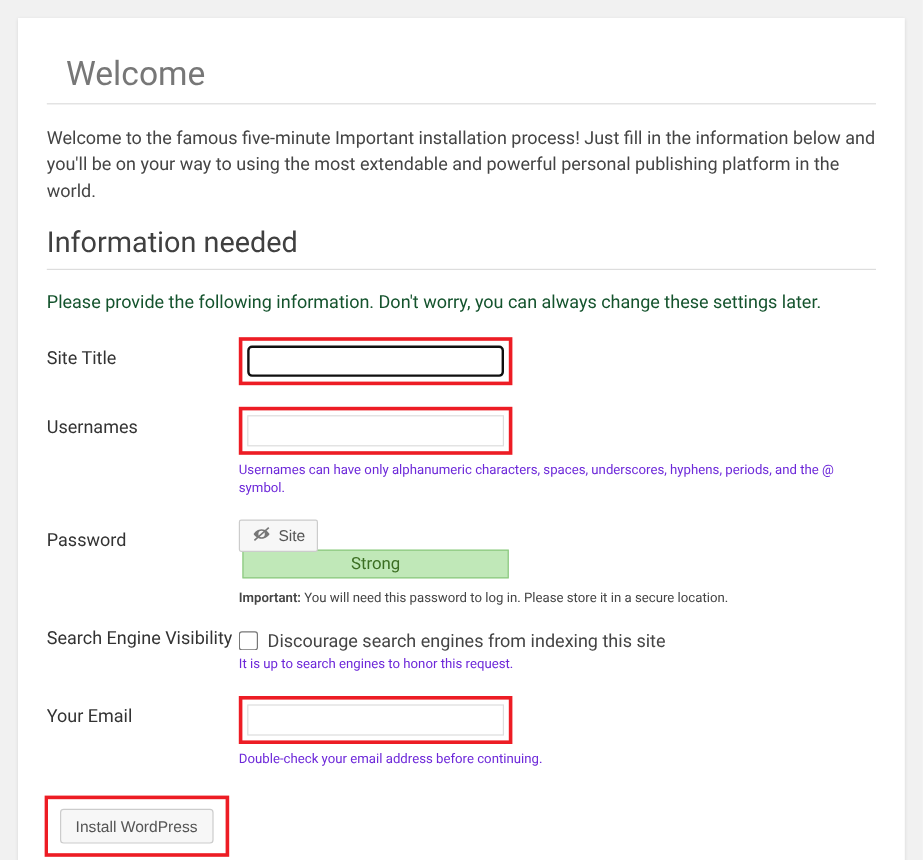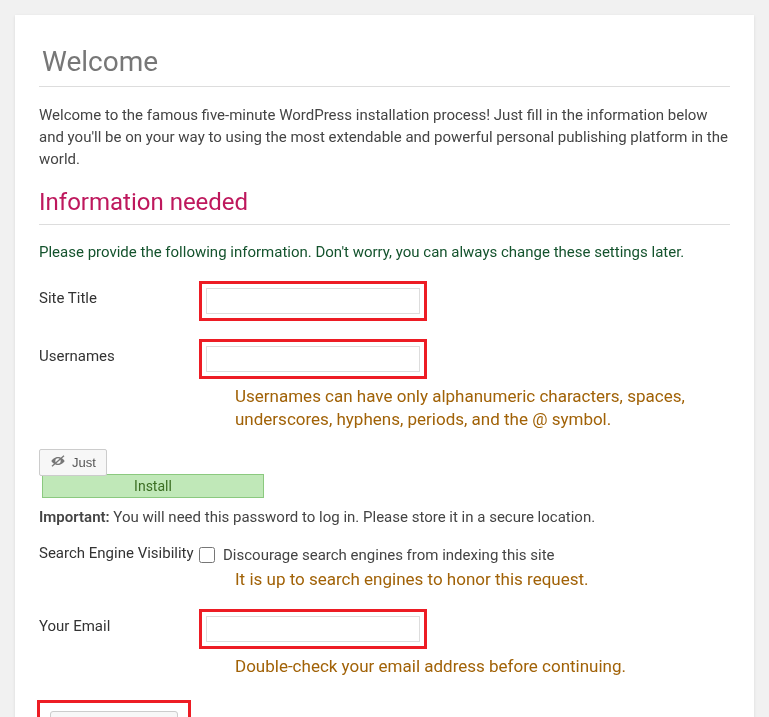--- a/index.html
+++ b/index.html
@@ -14,37 +14,37 @@
       background: #fff;
       padding: 16px 24px 24px 24px;
       box-shadow: 0 1px 3px rgba(0,0,0,0.1);
       max-width: 739px;
       margin: 0 auto;
     }
     h1 {
       font-size: 28px;
       font-weight: 400;
       color: #777;
-      margin: 14px 0 8px 3px;
+      margin: 14px 0 8px 16px;
     }
     .hr {
       border: none;
       border-top: 1px solid #ddd;
       margin-bottom: 18px;
     }
     p.intro {
       font-size: 15px;
       line-height: 1.45;
       margin-bottom: 18px;
       color: #444;
     }
     h2 {
       font-size: 24px;
       font-weight: 400;
-      color: #be185d;
+      color: #404040;
       margin: 10px 0 8px 0;
     }
     p.subintro {
       font-size: 15px;
       color: #14532d;
       margin-bottom: 20px;
     }
     .form-row {
       display: flex;
       align-items: flex-start;
@@ -70,26 +70,25 @@
     input[type="text"], input[type="password"], input[type="email"] {
       width: 214px;
       height: 26px;
       border: 1px solid #ddd;
       padding: 3px 6px;
       font-size: 15px;
       background: #fff;
       vertical-align: middle;
     }
     .hint {
-      font-size: 17px;
-      color: #a16207;
+      font-size: 11px;
+      color: #6d28d9;
       margin-top: 6px;
       line-height: 1.35;
       max-width: 520px;
-      margin-left: 36px;
     }
     .pw-row { display: flex; align-items: center; gap: 12px; }
     .hide-btn {
       display: inline-flex;
       align-items: center;
       gap: 6px;
       border: 1px solid #ccc;
       background: #f7f7f7;
       padding: 4px 10px;
       font-size: 13px;
@@ -102,21 +101,21 @@
       background: #c0e8b8;
       border: 1px solid #8bc97f;
       text-align: center;
       font-size: 14px;
       color: #3b6e22;
       padding: 3px 0;
       margin-top: -2px;
       margin-left: 3px;
     }
     .imp-line {
-      font-size: 15px;
+      font-size: 11px;
       color: #444;
       margin-top: 10px;
     }
     .imp-line b { font-weight: 600; }
     .checkbox-row { display: flex; align-items: center; gap: 8px; margin-top: 2px; }
     .checkbox-row input[type="checkbox"] {
       width: 16px; height: 16px;
       cursor: pointer;
     }
     .checkbox-label { font-size: 15px; color: #444; }
@@ -138,21 +137,21 @@
     }
     .eye-icon { display:inline-block; }
   </style>
 </head>
 <body>
 
 <div class="card">
 
   <h1>Welcome</h1>
   <hr class="hr">
-  <p class="intro">Welcome to the famous five-minute WordPress installation process! Just fill in the information below and you'll be on your way to using the most extendable and powerful personal publishing platform in the world.</p>
+  <p class="intro">Welcome to the famous five-minute Important installation process! Just fill in the information below and you'll be on your way to using the most extendable and powerful personal publishing platform in the world.</p>
 
   <h2>Information needed</h2>
   <hr class="hr">
   <p class="subintro">Please provide the following information. Don't worry, you can always change these settings later.</p>
 
   
   <div class="form-row">
     <div class="form-label">Site Title</div>
     <div class="form-control">
       <span class="highlight-box">
@@ -167,33 +166,34 @@
     <div class="form-control">
       <span class="highlight-box">
         <input type="text" value="" style="">
       </span>
       <div class="hint">Usernames can have only alphanumeric characters, spaces, underscores, hyphens, periods, and the @ symbol.</div>
     </div>
   </div>
 
   
   <div class="form-row">
+    <div class="form-label">Password</div>
     <div class="form-control">
       <div class="pw-row">
         <button class="hide-btn">
           <span class="eye-icon">
             <svg width="16" height="14" viewBox="0 0 24 20">
                 <path fill="#777" d="M12 4c5 0 9 4 10 6-1 2-5 6-10 6S3 12 2 10c1-2 5-6 10-6zm0 2a4 4 0 100 8 4 4 0 000-8z"></path>
                 <line x1="3" y1="18" x2="21" y2="2" stroke="#777" stroke-width="2"></line>
               </svg>
           </span>
-          <span>Just</span>
+          <span>Site</span>
         </button>
       </div>
-      <div class="strength">Install</div>
+      <div class="strength">Strong</div>
       <div class="imp-line">
         <b>Important:</b><span> You will need this password to log in. Please store it in a secure location.</span>
       </div>
     </div>
   </div>
 
   
   <div class="form-row">
     <div class="form-label" style="padding-top:0;line-height:1.3">Search Engine Visibility</div>
     <div class="form-control">

